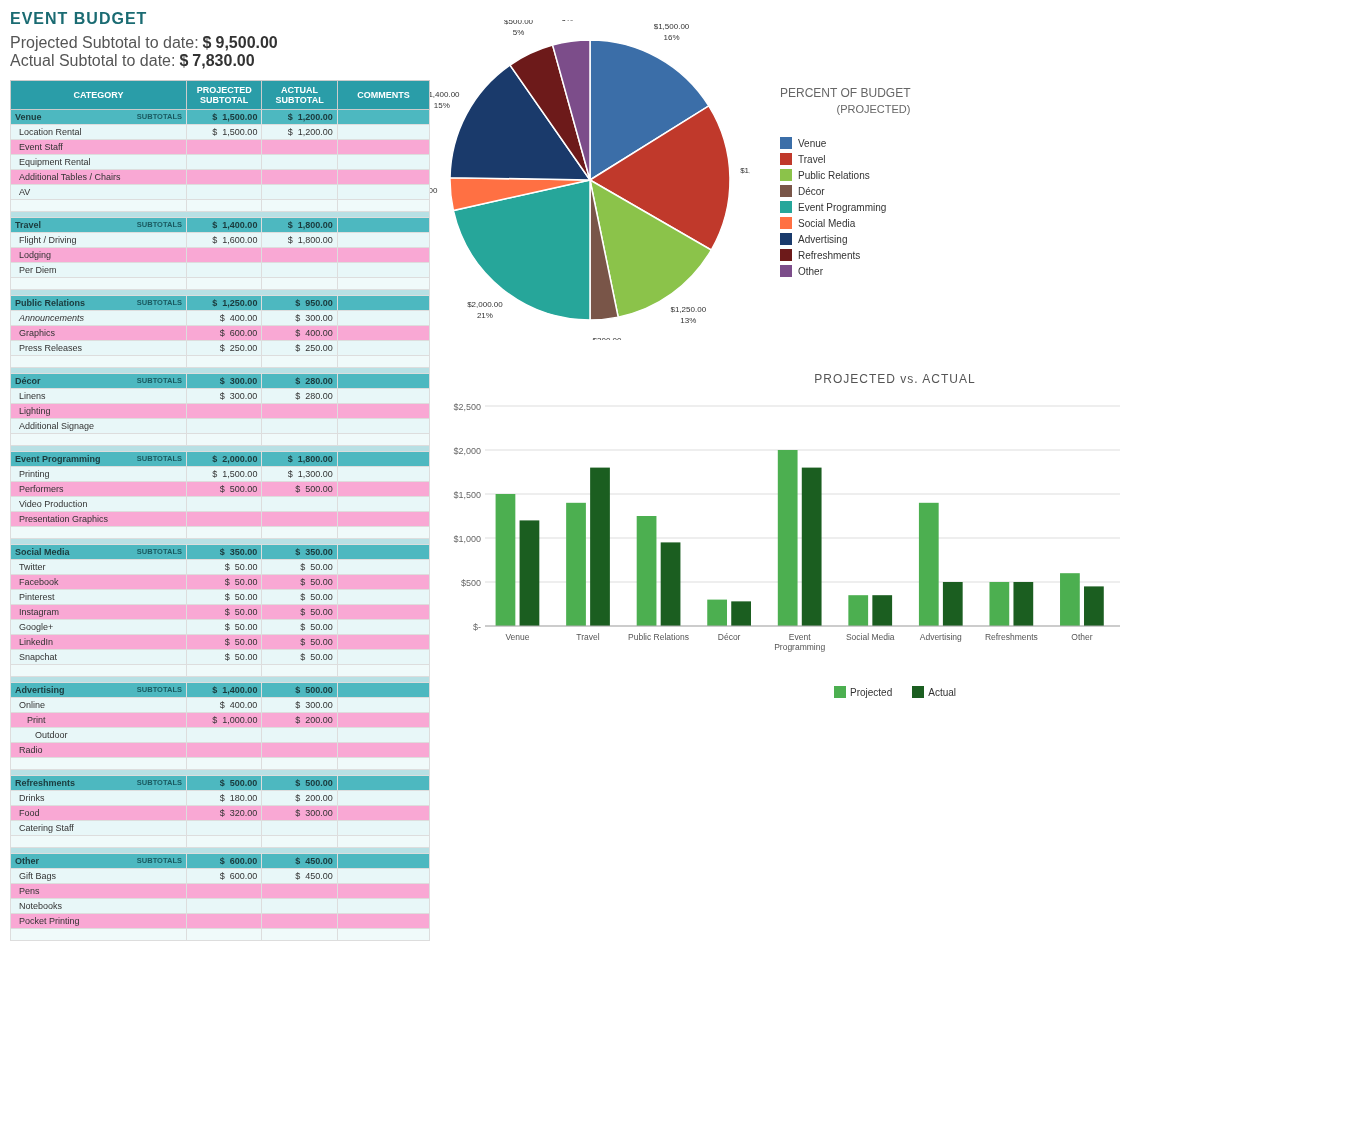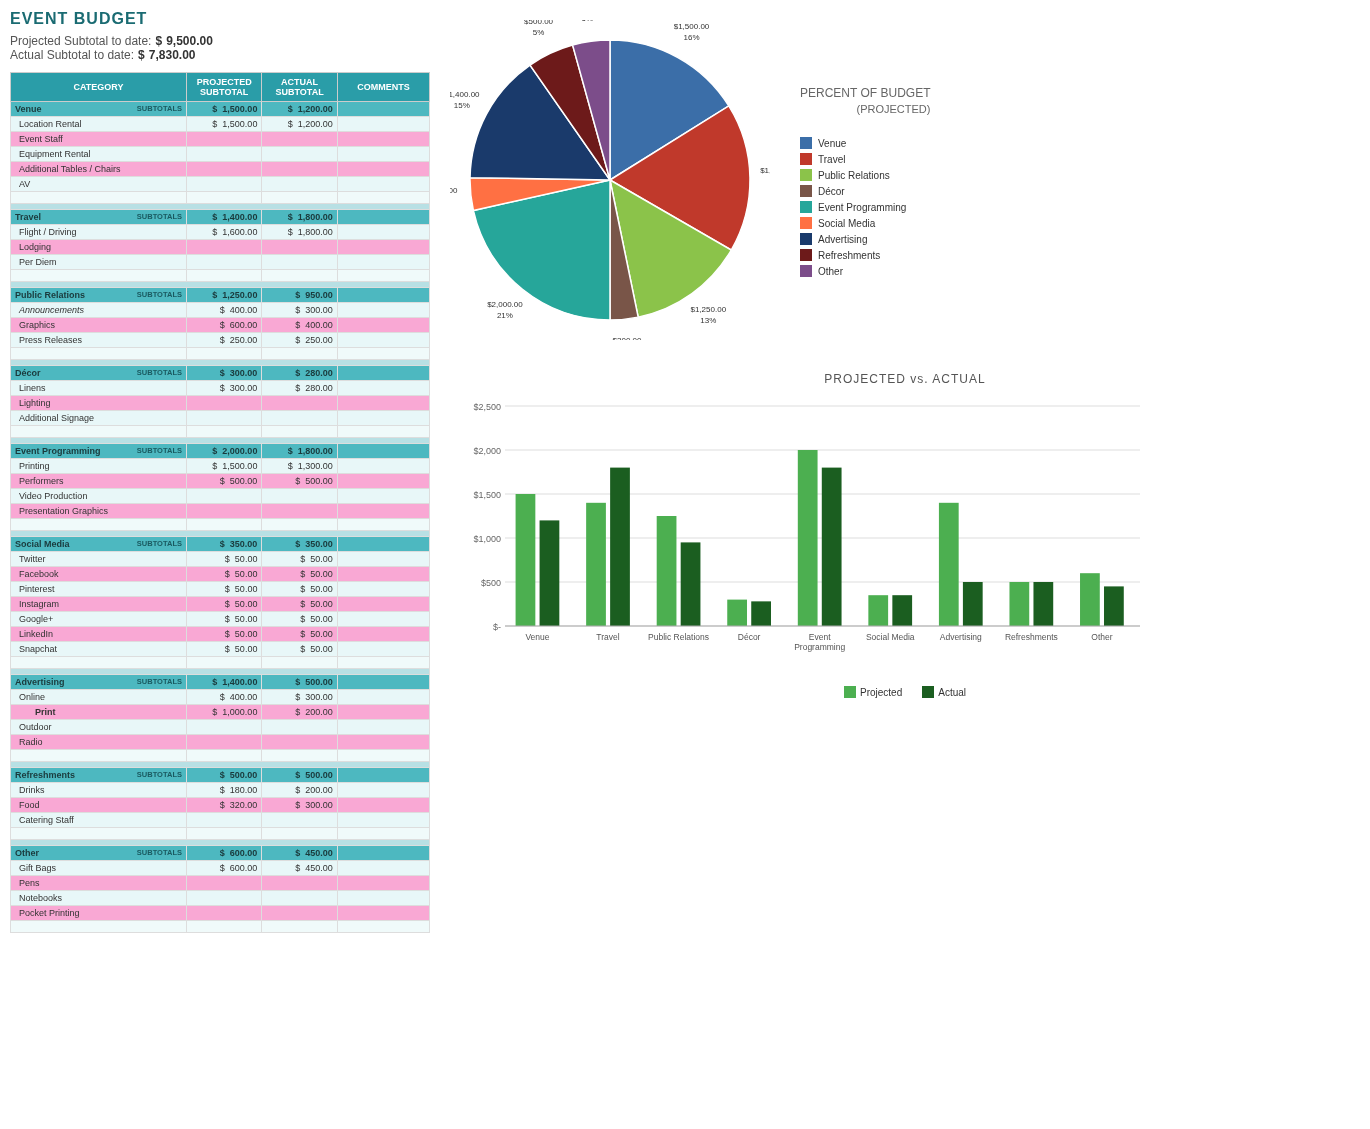--- a/index.html
+++ b/index.html
@@ -1,23 +1,23 @@
 <!DOCTYPE html>
 <html><head>
   <meta charset="utf-8">
   <style>
     * { margin: 0; padding: 0; box-sizing: border-box; }
     body { font-family: Arial, sans-serif; font-size: 11px; background: #fff; color: #333; }
-    .page { display: flex; padding: 10px; gap: 20px; }
+    .page { display: flex; padding: 10px; }
     .left-panel { width: 420px; flex-shrink: 0; }
     .right-panel { flex: 1; }
 
     h1.title { font-size: 16px; font-weight: bold; color: #1a6b72; margin-bottom: 6px; letter-spacing: 1px; }
     .summary { margin-bottom: 10px; }
-    .summary-row { display: flex; align-items: center; gap: 4px; font-size: 12px; }
+    .summary-row { display: flex; align-items: center; gap: 4px; font-size: 16px; }
     .summary-row .label { color: #555; }
     .summary-row .dollar { font-weight: bold; }
     .summary-row .amount { font-weight: bold; }
 
     table.budget-table { width: 100%; border-collapse: collapse; }
     table.budget-table th {
       background: #2a9da8;
       color: white;
       font-size: 9px;
       font-weight: bold;
@@ -339,27 +339,27 @@
     <td class="money actual-subtotal">$ &nbsp;500.00</td>
     <td></td>
   </tr>
           <tr class="row-light">
       <td style="padding-left:8px;">Online</td>
       <td class="money">$ &nbsp;400.00</td>
       <td class="money">$ &nbsp;300.00</td>
       <td></td>
     </tr>
           <tr class="row-white">
-      <td style="padding-left:24px;font-weight:bold;">Print</td>
+      <td style="padding-left:16px;">Print</td>
       <td class="money">$ &nbsp;1,000.00</td>
       <td class="money">$ &nbsp;200.00</td>
       <td></td>
     </tr>
           <tr class="row-light">
-      <td style="padding-left:8px;">Outdoor</td>
+      <td style="padding-left:24px;">Outdoor</td>
       <td class="money"></td>
       <td class="money"></td>
       <td></td>
     </tr>
           <tr class="row-white">
       <td style="padding-left:8px;">Radio</td>
       <td class="money"></td>
       <td class="money"></td>
       <td></td>
     </tr>

